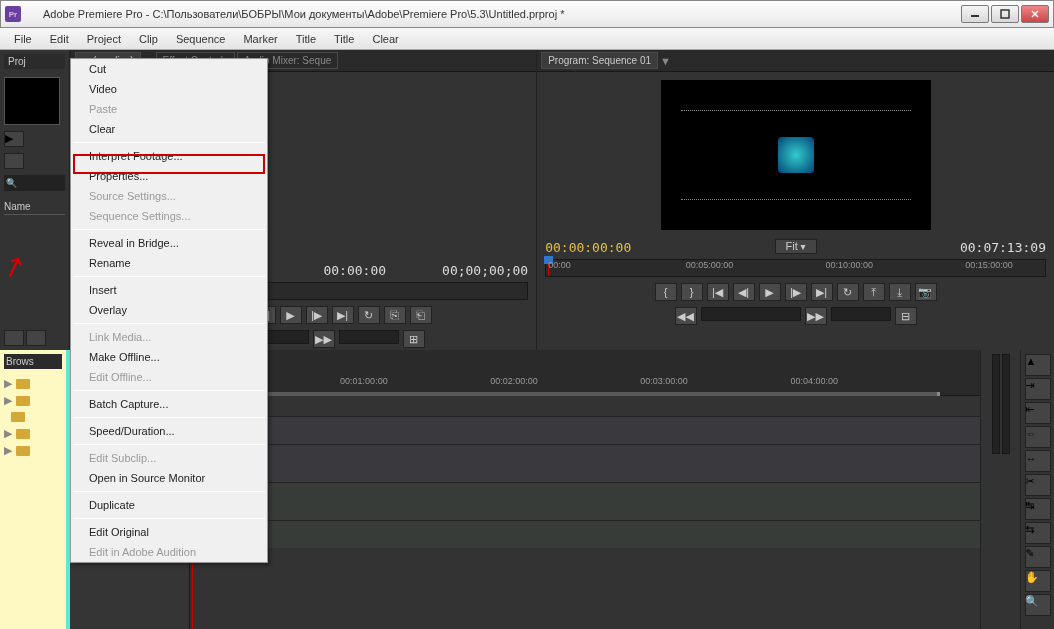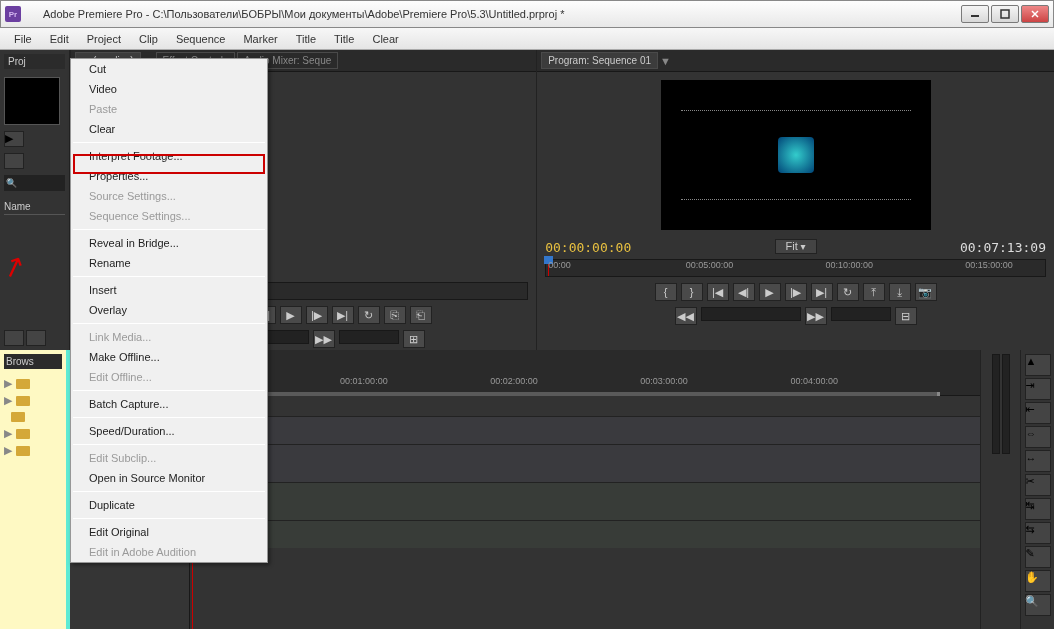--- a/index.html
+++ b/index.html
@@ -197,20 +197,26 @@
     </div>
 
     <div class="mon-col" style="flex:0.9;">
       <div class="panel-tabs">
         <div class="ptab">e: (no clips)</div>
         <span style="color:#888;">▼</span>
         <div class="ptab inactive">Effect Controls</div>
         <div class="ptab inactive">Audio Mixer: Seque</div>
       </div>
       <div class="mon-view"></div>
+      <div class="tc-row">
+        <div style="flex:1"></div>
+        <span class="tc white">00:00:00</span>
+        <div style="width:40px"></div>
+        <span class="tc white">00;00;00;00</span>
+      </div>
       <div class="ruler"></div>
       <div class="transport">
         <div class="t-btn">{</div>
         <div class="t-btn">}</div>
         <div class="t-btn">|◀</div>
         <div class="t-btn">◀|</div>
         <div class="t-btn">▶</div>
         <div class="t-btn">|▶</div>
         <div class="t-btn">▶|</div>
         <div class="t-btn">↻</div>

